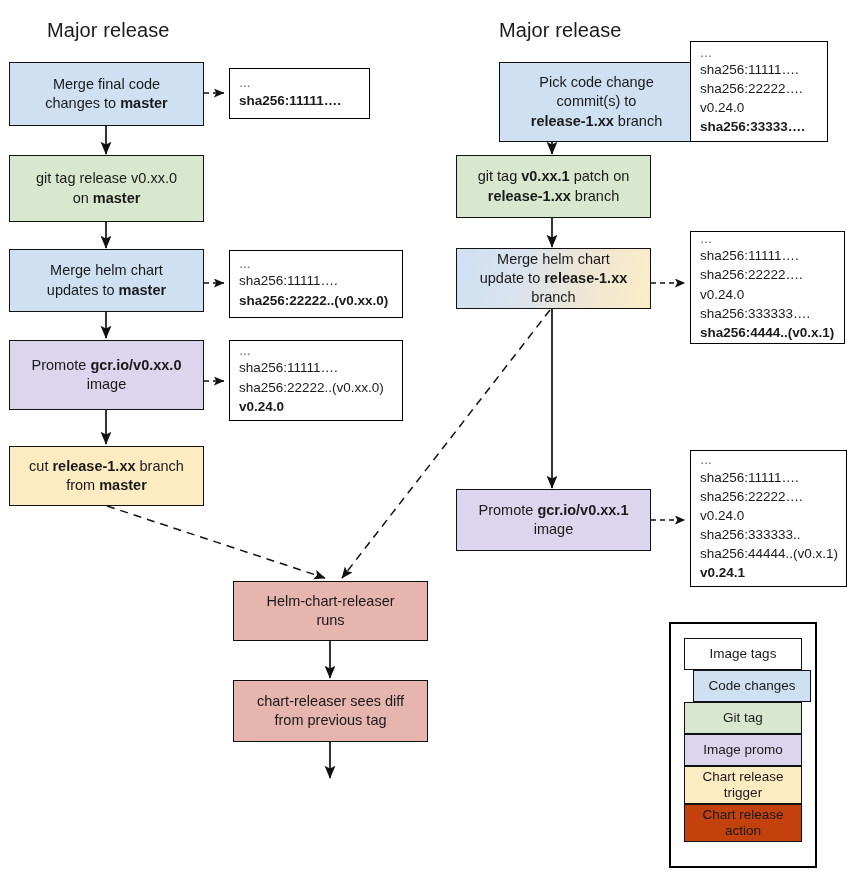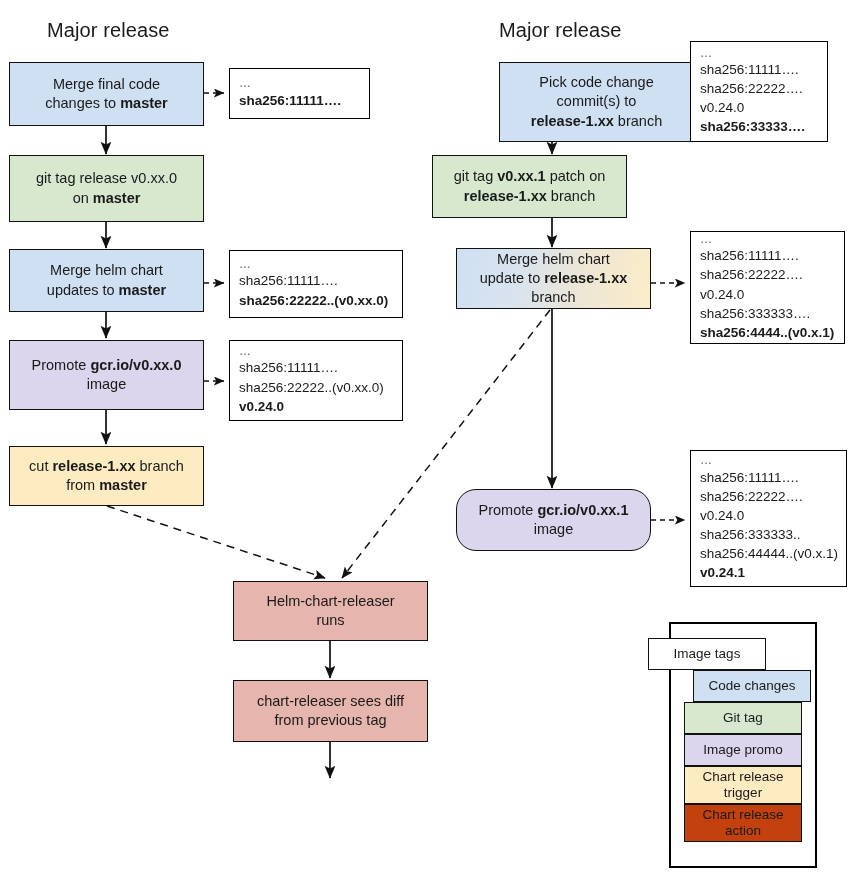--- a/index.html
+++ b/index.html
@@ -162,29 +162,29 @@
   </div>
 
   <div class="node fill-trigger" style="left:9px; top:446px; width:195px; height:60px;">
     <span class="txt"><span class="ln">cut <b>release-1.xx</b> branch</span><br><span class="ln">from <b>master</b></span></span>
   </div>
 
   <div class="node fill-code" style="left:456px; top:62px; width:195px; height:80px;margin-left:43px;">
     <span class="txt"><span class="ln">Pick code change</span><br><span class="ln">commit(s) to</span><br><span class="ln"><b>release-1.xx</b> branch</span></span>
   </div>
 
-  <div class="node fill-git" style="left:432px; top:155px; width:195px; height:63px;">
+  <div class="node fill-git" style="left:456px; top:155px; width:195px; height:63px;">
     <span class="txt"><span class="ln">git tag <b>v0.xx.1</b> patch on</span><br><span class="ln"><b>release-1.xx</b> branch</span></span>
   </div>
 
   <div class="node fill-grad" style="left:456px; top:248px; width:195px; height:61px;">
     <span class="txt"><span class="ln">Merge helm chart</span><br><span class="ln">update to <b>release-1.xx</b></span><br><span class="ln">branch</span></span>
   </div>
 
-  <div class="node fill-promo" style="left:456px; top:489px; width:195px; height:62px;border-radius:20px;">
+  <div class="node fill-promo" style="left:456px; top:489px; width:195px; height:62px;">
     <span class="txt"><span class="ln">Promote <b>gcr.io/v0.xx.1</b></span><br><span class="ln">image</span></span>
   </div>
 
   <div class="node fill-action" style="left:233px; top:581px; width:195px; height:60px;">
     <span class="txt"><span class="ln">Helm-chart-releaser</span><br><span class="ln">runs</span></span>
   </div>
 
   <div class="node fill-action" style="left:233px; top:680px; width:195px; height:62px;">
     <span class="txt"><span class="ln">chart-releaser sees diff</span><br><span class="ln">from previous tag</span></span>
   </div>
@@ -231,21 +231,21 @@
       <div class="line">sha256:22222….</div>
       <div class="line">v0.24.0</div>
       <div class="line">sha256:333333..</div>
       <div class="line">sha256:44444..(v0.x.1)</div>
       <div class="line b">v0.24.1</div>
     </div>
 
   <div class="legend-outer" style="left:669px; top:622px; width:148px; height:246px;">
   </div>
   <div id="legend-items">
-      <div class="legend-item white" style="left: 648px; top: 638px; width: 118px; height: 32px; background: rgb(255, 255, 255);">
+      <div class="legend-item white" style="left: 684px; top: 638px; width: 118px; height: 32px; background: rgb(255, 255, 255);">
         <span>Image tags</span>
       </div>
       <div class="legend-item" style="left: 684px; top: 670px; width: 118px; height: 32px; background: rgb(207, 224, 243); margin-left: 9px;">
         <span>Code changes</span>
       </div>
       <div class="legend-item" style="left: 684px; top: 702px; width: 118px; height: 32px; background: rgb(215, 232, 207);">
         <span>Git tag</span>
       </div>
       <div class="legend-item" style="left: 684px; top: 734px; width: 118px; height: 32px; background: rgb(219, 213, 237);">
         <span>Image promo</span>

